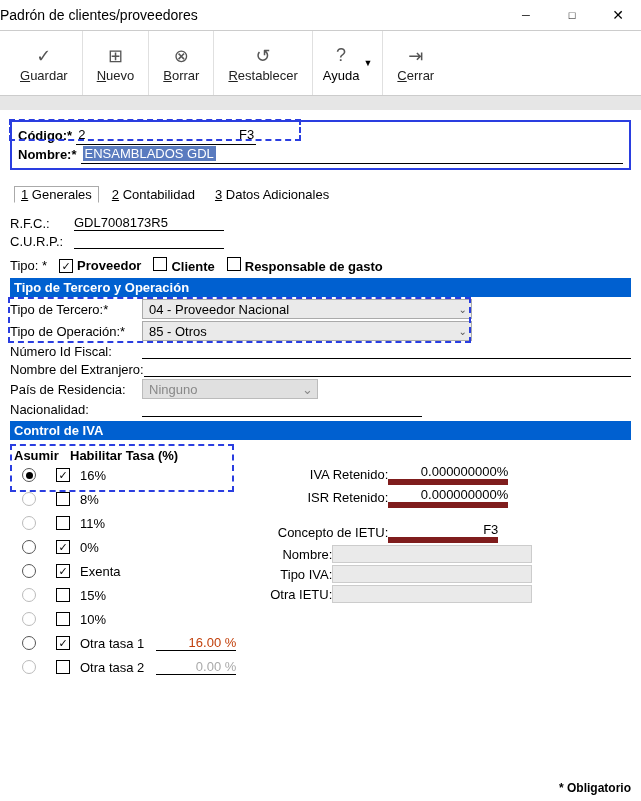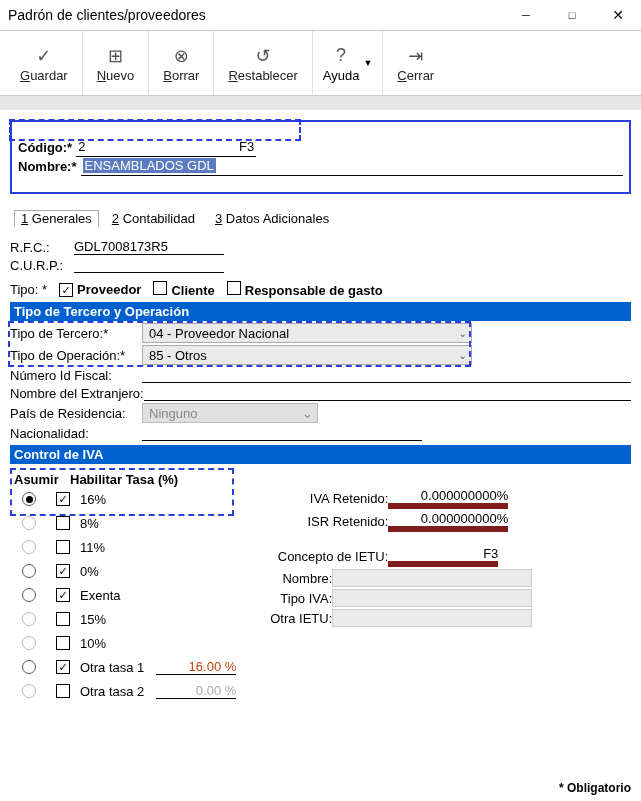--- a/index.html
+++ b/index.html
@@ -1,36 +1,36 @@
 <!DOCTYPE html>
 <html><head>
 <meta charset="utf-8">
 <style>
 * { box-sizing: border-box; margin: 0; padding: 0; font-family: "Segoe UI", Tahoma, sans-serif; font-size: 13px; }
 body { background: #fff; width: 641px; height: 801px; overflow: hidden; }
 
-.titlebar { display: flex; align-items: center; height: 30px; padding-left: 8px; }
+.titlebar { display: flex; align-items: center; height: 30px; }
 .titlebar .title { flex: 1; font-size: 14px; }
 .titlebar .winbtn { width: 46px; height: 30px; display: flex; align-items: center; justify-content: center; font-family: "Segoe UI Symbol", sans-serif; font-size: 11px; }
 .titlebar .winbtn.close { font-size: 14px; }
 
 .toolbar { height: 66px; display: flex; align-items: stretch; border-top: 1px solid #ccc; border-bottom: 1px solid #ccc; padding: 0 6px; }
 .tb-btn { display: flex; flex-direction: column; align-items: center; justify-content: center; padding: 0 14px; border-right: 1px solid #e0e0e0; color: #222; }
 .tb-btn:last-child { border-right: none; }
 .tb-btn .ico { font-size: 18px; color: #555; height: 24px; display: flex; align-items: center; }
 .tb-btn .lbl { font-size: 13px; }
 .tb-btn .lbl u { text-decoration: underline; }
 .tb-help { display: flex; flex-direction: row; align-items: center; gap: 4px; padding: 0 10px; border-right: 1px solid #e0e0e0;}
 .tb-help .col { display:flex; flex-direction:column; align-items:center;}
 .tb-help .col .ico{ font-size:18px; color:#555; height:24px; display:flex; align-items:center;}
 
 .gap1 { background: #e6e6e6; height: 14px; }
 
 .idbox-wrap { padding: 10px 10px 6px 10px; }
-.idbox { border: 2px solid #2a3ee0; padding: 16px 6px; position: relative; }
+.idbox { border: 2px solid #2a3ee0; padding: 4px 6px; position: relative; }
 .idbox-row { display: flex; align-items: center; gap: 4px; line-height: 18px; }
 .idbox-row .k { font-weight: bold; }
 .idbox .dashrect { position: absolute; border: 2px dashed #2a3ee0; pointer-events: none; }
 .undfield { border-bottom: 1px solid #000; padding: 0 2px; min-height: 16px; display: inline-block; }
 .selhilite { background: #5a7bbf; color: #fff; padding: 0 2px; }
 
 .tabs { display: flex; gap: 6px; margin: 10px 12px 6px 14px; }
 .tab { padding: 0 6px; border: 1px solid transparent; }
 .tab.active { border: 1px solid #aaa; border-bottom: 1px solid #fff; background: #fff; }
 .tab u { text-decoration: underline; }

